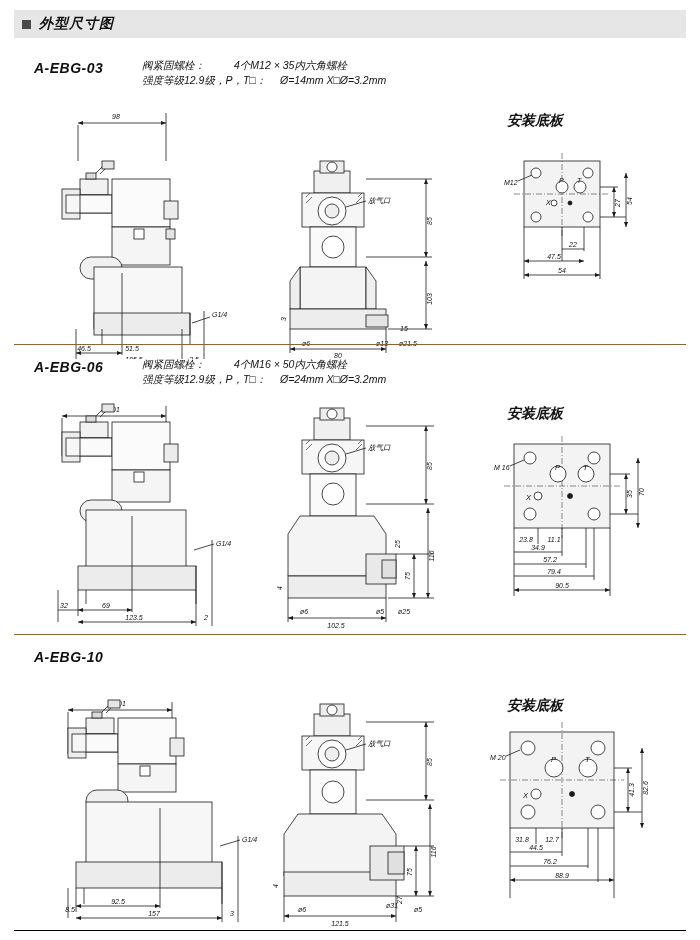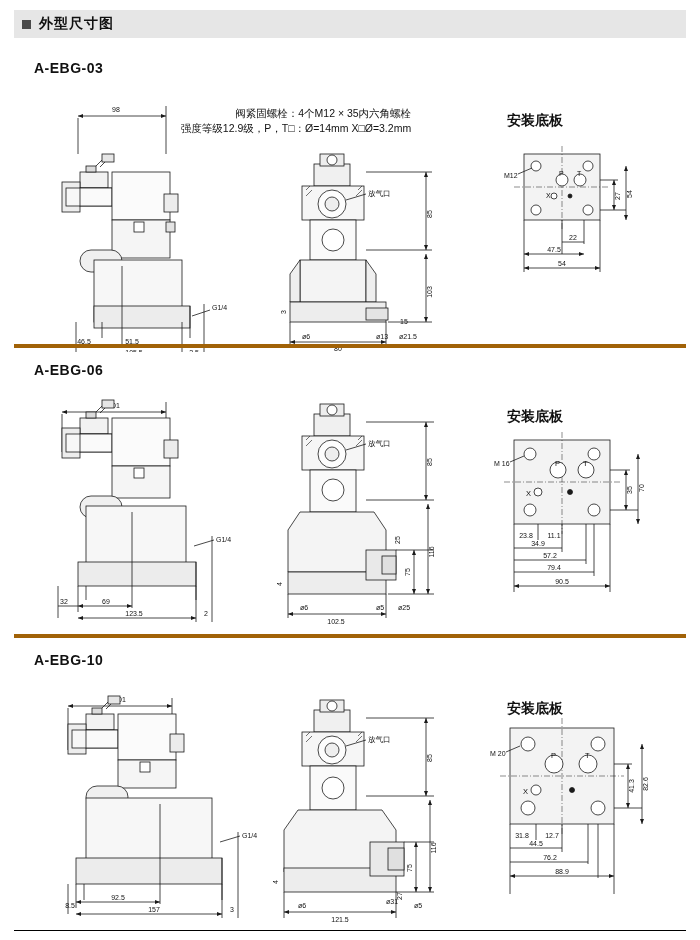--- a/index.html
+++ b/index.html
@@ -4,59 +4,59 @@
 <style>
   html,body{margin:0;padding:0;}
   body{
     width:700px;height:940px;
     background:#ffffff;
     font-family:"Liberation Sans", sans-serif;
     color:#111;
     position:relative;
     overflow:hidden;
   }
-  .page{position:relative;width:628px;height:940px;}
+  .page{position:relative;width:628px;height:940px;font-style:italic;}
 
   
   .header{
     position:absolute;left:14px;top:10px;width:672px;height:28px;
     background:#e6e6e6;
     display:flex;align-items:center;
   }
   .header .sq{
     width:9px;height:9px;background:#4a4a4a;margin-left:8px;margin-right:8px;
   }
   .header .htitle{
     font-size:14px;font-weight:bold;letter-spacing:1px;color:#111;
   }
 
   
   .section{
     position:absolute;left:14px;width:672px;
-    border-top:4px solid #a16207;
-  }
-  #sec0{top:46px;height:298px;border-top:none;text-align:right;}
+    border-top:1px solid #a16207;
+  }
+  #sec0{top:46px;height:298px;border-top:none;}
   #sec1{top:344px;height:290px;}
   #sec2{top:634px;height:296px;}
 
   .model{
     position:absolute;left:20px;top:14px;
     font-size:14px;font-weight:bold;letter-spacing:0.5px;
   }
   .spec{
-    position:absolute;left:153px;top:12px;
-    font-size:10.5px;line-height:15px;margin-top:48px;
+    position:absolute;left:128px;top:12px;
+    font-size:10.5px;line-height:15px;
   }
   .spec .lbl{display:inline-block;width:92px;}
   .plate-title{
     position:absolute;font-size:14px;font-weight:bold;
   }
 
   
-  .canvas{position:absolute;left:0;top:8px;width:672px;height:100%;}
+  .canvas{position:absolute;left:0;top:15px;width:672px;height:100%;}
   .canvas svg{display:block;}
 
   .divline{
     position:absolute;left:14px;width:672px;height:0;border-top:1px solid #000;
   }
 </style>
 </head>
 <body>
 
 <div class="page">
@@ -223,20 +223,24 @@
           <path d="M510,214 l5,-2 v4 z" fill="#1a1a1a" stroke="none"></path>
           <path d="M586,214 l-5,-2 v4 z" fill="#1a1a1a" stroke="none"></path>
           <text x="548" y="212" fill="#111" stroke="none" text-anchor="middle">54</text>
         </g>
       </svg>
     </div>
   </div>
 
   <div class="section" id="sec1">
     <div class="model">A-EBG-06</div>
+    <div class="spec">
+      <span class="lbl">阀紧固螺栓：</span><span>4个M16 × 50内六角螺栓</span><br>
+      <span class="lbl" style="width:138px">强度等级12.9级，P，T□：</span><span>Ø=24mm  X□Ø=3.2mm</span>
+    </div>
     <div class="plate-title" style="left:493px;top:60px">安装底板</div>
 
     <div class="canvas">
       <svg width="672" height="290" viewBox="0 0 672 290">
         <g stroke="#1a1a1a" fill="none" stroke-width="0.8" font-family="Liberation Sans, sans-serif" font-size="7">
 
           <line x1="48" y1="58" x2="48" y2="96"></line>
           <line x1="152" y1="46" x2="152" y2="96"></line>
           <line x1="48" y1="56" x2="152" y2="56"></line>
           <path d="M48,56 l5,-2 v4 z" fill="#1a1a1a" stroke="none"></path>

